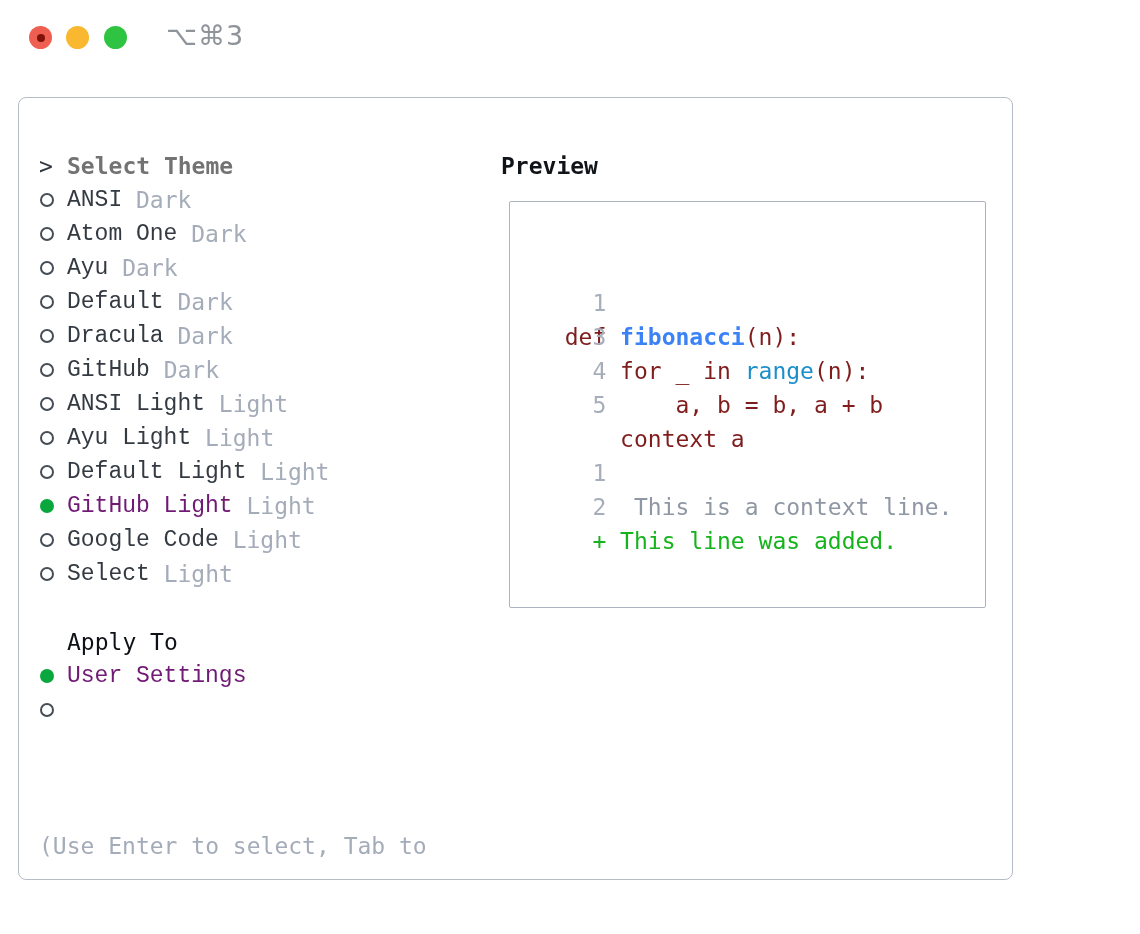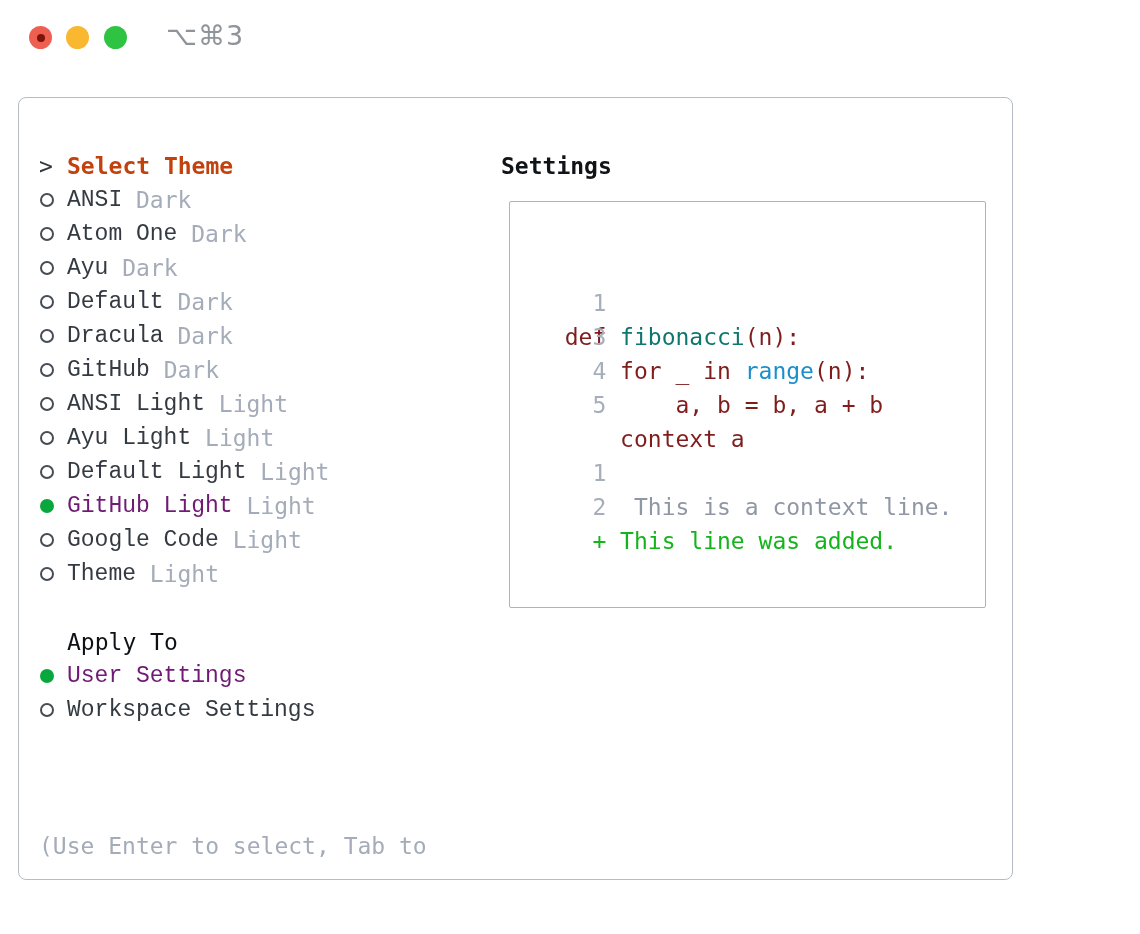--- a/index.html
+++ b/index.html
@@ -25,34 +25,34 @@
   .marker{flex:0 0 28px;position:relative;color:#343a42;}
   .circle{position:absolute;left:1px;top:10px;width:14px;height:14px;border:2px solid #464d56;
           border-radius:50%;box-sizing:border-box;background:transparent;}
   .selected .circle{background:#09a73d;border-color:#09a73d;}
   .name{color:#343a42;white-space:pre;font-family:Liberation Mono, monospace;}
   .selected .name{color:#701a75;}
   .variant{color:#a4acb9;white-space:pre;}
   .spacer{height:34px;}
 
   .left-col{position:absolute;left:20px;top:51px;width:450px;}
-  .hdr-label{font-weight:bold;color:#c2410c;white-space:pre;}
+  .hdr-label{font-weight:bold;color:#737373;white-space:pre;}
   .subhdr-label{color:#0e1116;white-space:pre;}
   .help{margin-top:0;color:#a4acb9;font-size:23px;line-height:34px;white-space:pre;}
 
   
   .preview-title{position:absolute;left:482px;top:51px;height:34px;line-height:34px;
                  font-size:23px;font-weight:bold;color:#101419;}
   .preview-box{position:absolute;left:490px;top:103px;width:477px;height:407px;box-sizing:border-box;
                border:1.5px solid #adb3be;border-radius:2px;background:#ffffff;
                padding:50px 0 0 27px;overflow:hidden;}
   .code-line{height:34px;line-height:34px;font-size:23px;white-space:pre;}
   .lnum{color:#a7aebb;}
   .c-dark{color:#7f1d1d;}
-  .c-func{color:#0f766e;}
+  .c-func{color:#3b82f6;font-weight:bold;}
   .c-num{color:#128a8a;}
   .c-builtin{color:#1b8fca;}
   .c-context{color:#8f97a4;text-align:right;}
   .c-deleted{color:#cb2a15;}
   .c-added{color:#15b31c;}
 </style>
 </head>
 <body>
 
 <div class="window">
@@ -149,21 +149,21 @@
     <span class="marker">
               <span class="circle"></span>
             </span>
     <span class="name">Google Code </span>
     <span class="variant">Light</span>
   </div>
           <div class="row option">
     <span class="marker">
               <span class="circle"></span>
             </span>
-    <span class="name">Theme </span>
+    <span class="name">Select </span>
     <span class="variant">Light</span>
   </div>
         </div>
 
       <div class="spacer"></div>
 
       <div class="row">
         <span class="marker"></span>
         <span class="subhdr-label">Apply To</span>
       </div>
@@ -173,34 +173,33 @@
     <span class="marker">
               <span class="circle"></span>
             </span>
     <span class="name">User Settings</span>
     <span class="variant"></span>
   </div>
           <div class="row option">
     <span class="marker">
               <span class="circle"></span>
             </span>
-    <span class="name">Workspace Settings</span>
     <span class="variant"></span>
   </div>
         </div>
 
       <div class="spacer"></div>
 
       <div class="help">
         <div>(Use Enter to select, Tab to</div>
         <div>change focus)</div>
       </div>
     </div>
 
-    <div class="preview-title">Settings</div>
+    <div class="preview-title">Preview</div>
 
     <div class="preview-box">
         <div class="code-line">
     <span class="lnum">1 </span>
   <span class="c-dark">def </span><span class="c-func">fibonacci</span><span class="c-dark">(n):</span></div>
         <div class="code-line">
     <span class="lnum">3 </span>
   <span class="c-dark">    for _ in </span><span class="c-builtin">range</span><span class="c-dark">(n):</span></div>
         <div class="code-line">
     <span class="lnum">4 </span>

